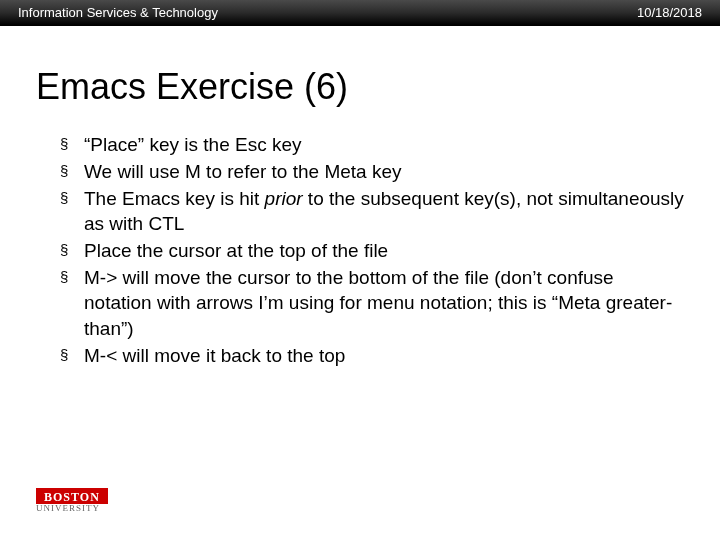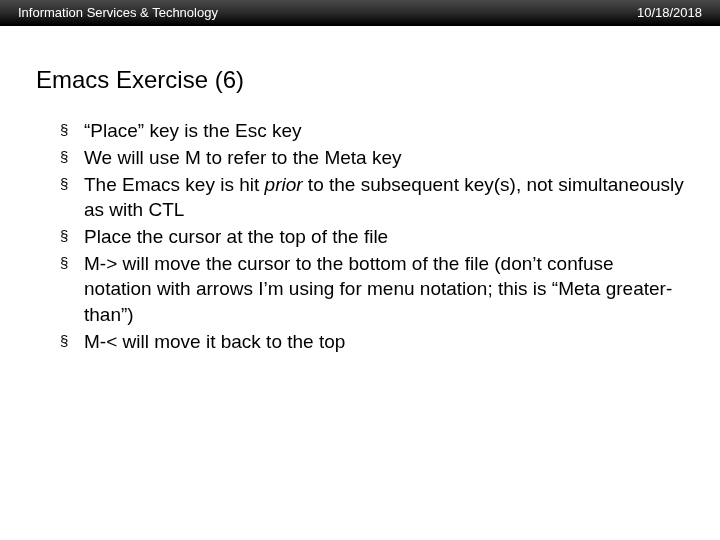--- a/index.html
+++ b/index.html
@@ -23,21 +23,21 @@
     font-size: 13px;
     display: flex;
     justify-content: space-between;
     align-items: center;
     padding: 0 18px;
   }
   .title-wrap {
     padding: 40px 36px 24px 36px;
   }
   .title {
-    font-size: 24px;
+    font-size: 36px;
     font-weight: 400;
     color: #000;
   }
   .body-wrap {
     padding: 0 36px 0 60px;
     color: #000;
     font-size: 19px;
     line-height: 1.32;
   }
   .bullet-row {
@@ -137,15 +137,21 @@
       </span>
     </div>
     <div class="bullet-row">
       <span class="bullet-marker">§</span>
       <span class="bullet-text">
         <span>M-&lt; will move it back to the top</span><span class="italic"></span><span></span>
       </span>
     </div>
   </div>
 
+  <div class="logo">
+    <div class="logo-text">
+      <span class="logo-red">BOSTON</span>
+      <span class="logo-line2">UNIVERSITY</span>
+    </div>
+  </div>
 
 
 </div>
 
 </body></html>

